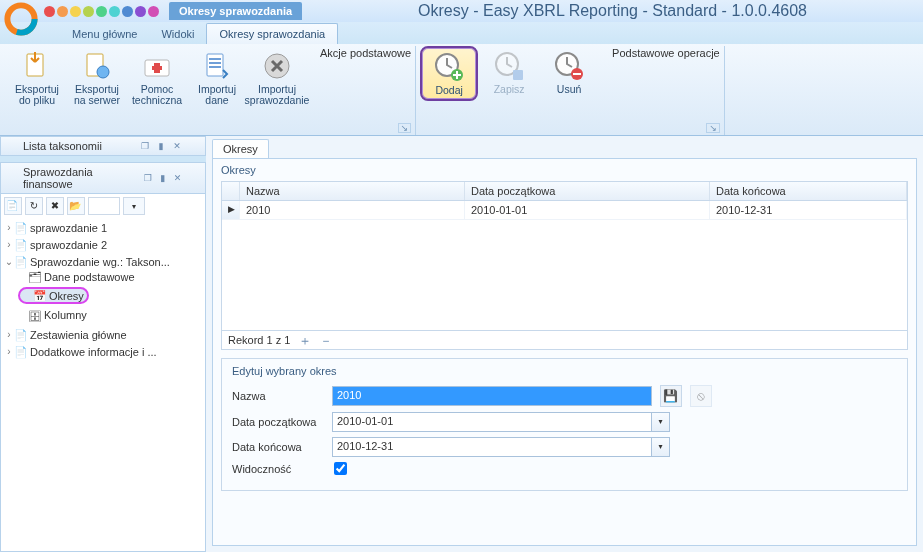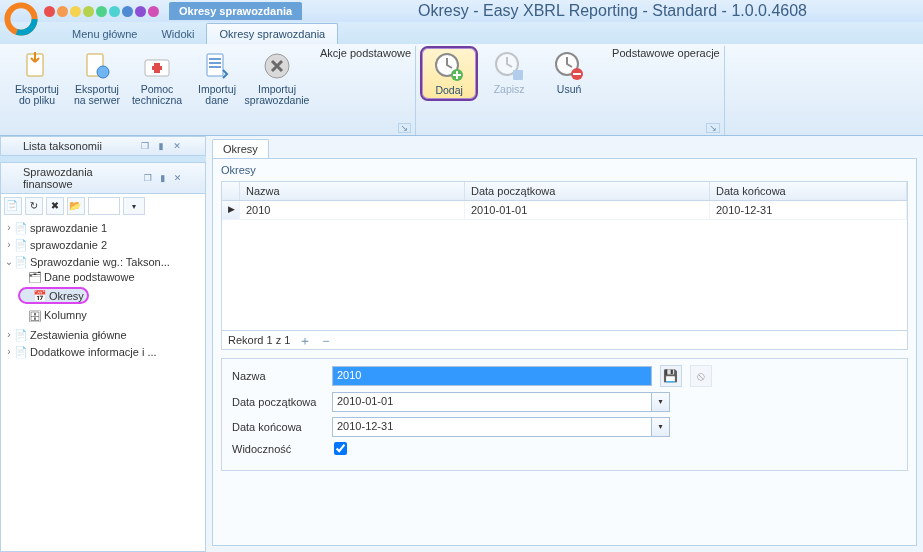--- a/index.html
+++ b/index.html
@@ -288,20 +288,21 @@
         </div>
         <div class="grid-filler"></div>
         <div class="grid-status">
           <span>Rekord 1 z 1</span>
           <span class="gsb">＋</span>
           <span class="gsb">－</span>
         </div>
       </div>
 
       <div class="edit-panel">
+        <div class="edit-title">Edytuj wybrany okres</div>
 
         <div class="form-row">
           <label>Nazwa</label>
           <div class="field sel">2010</div>
           <span class="act">💾</span>
           <span class="act" style="opacity:.5">⦸</span>
         </div>
         <div class="form-row">
           <label>Data początkowa</label>
           <div class="field">2010-01-01</div>

